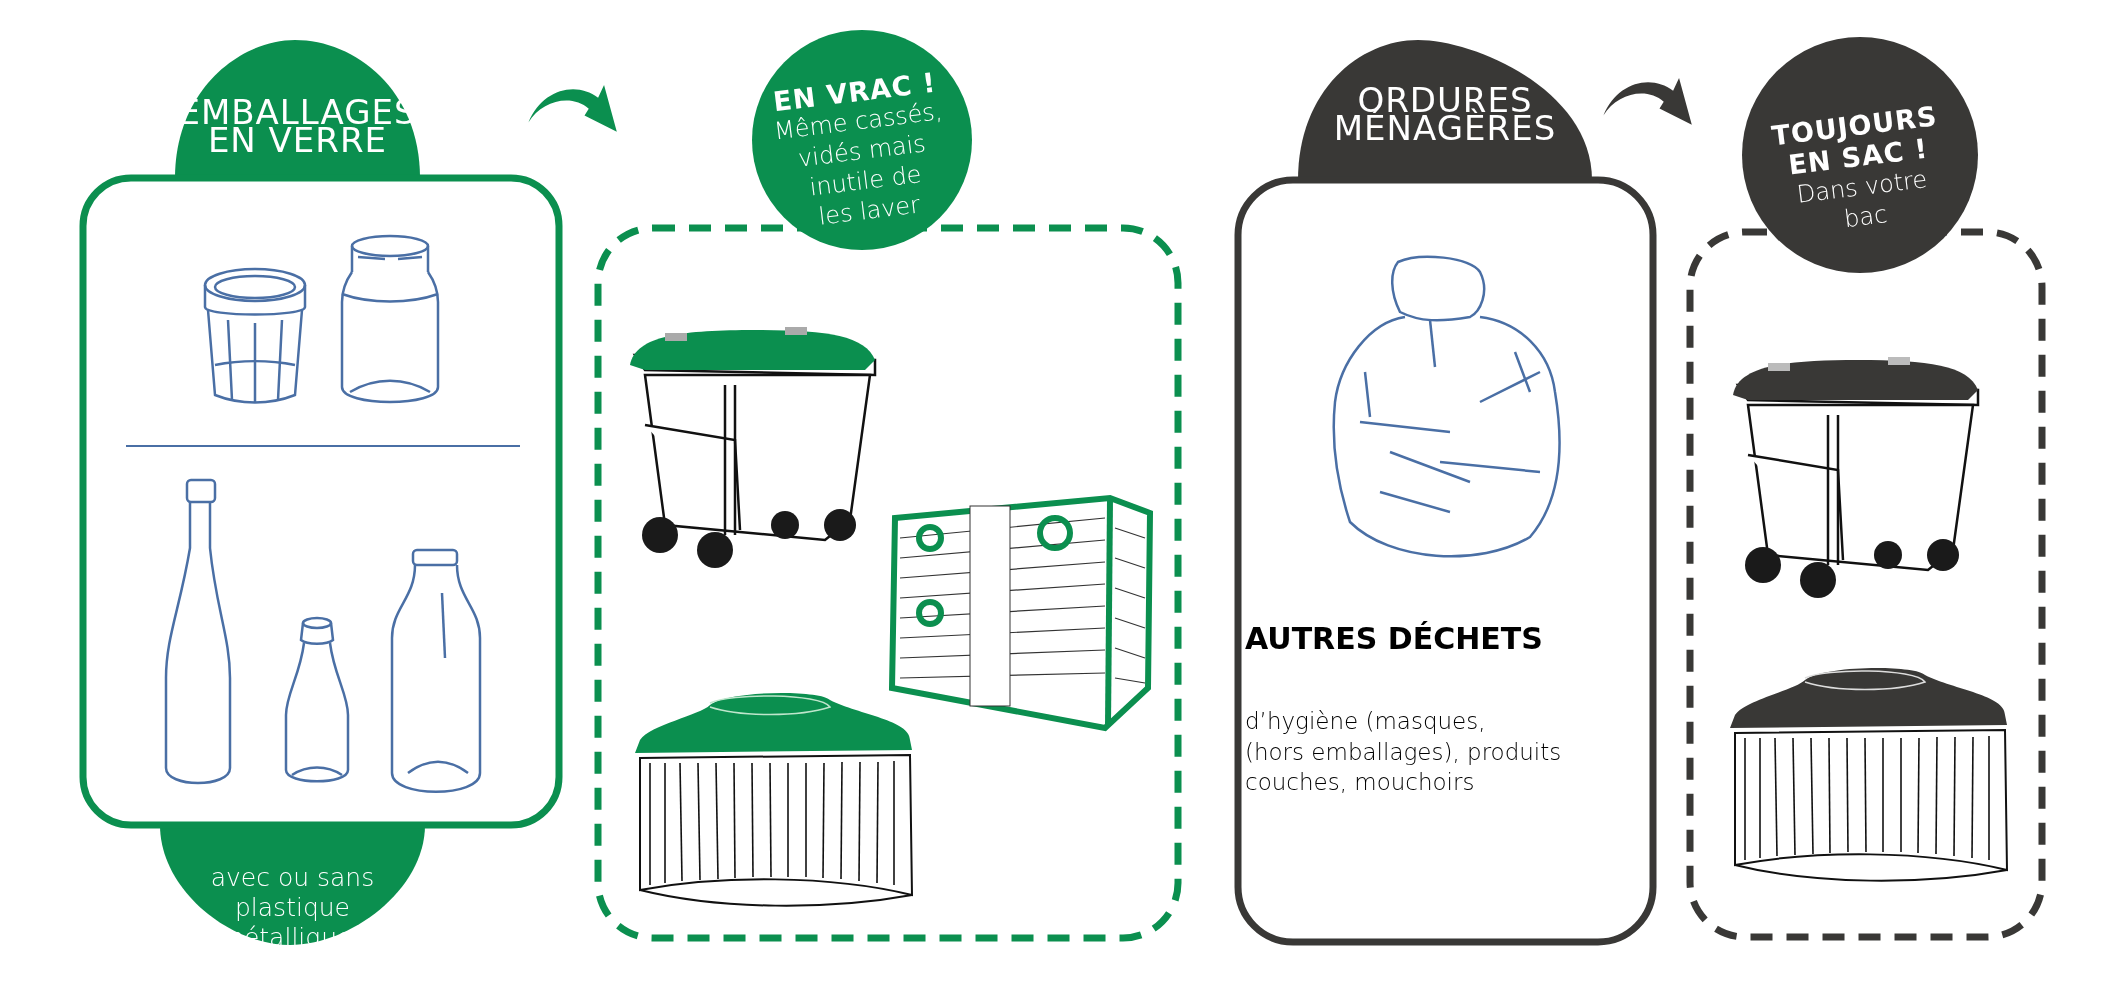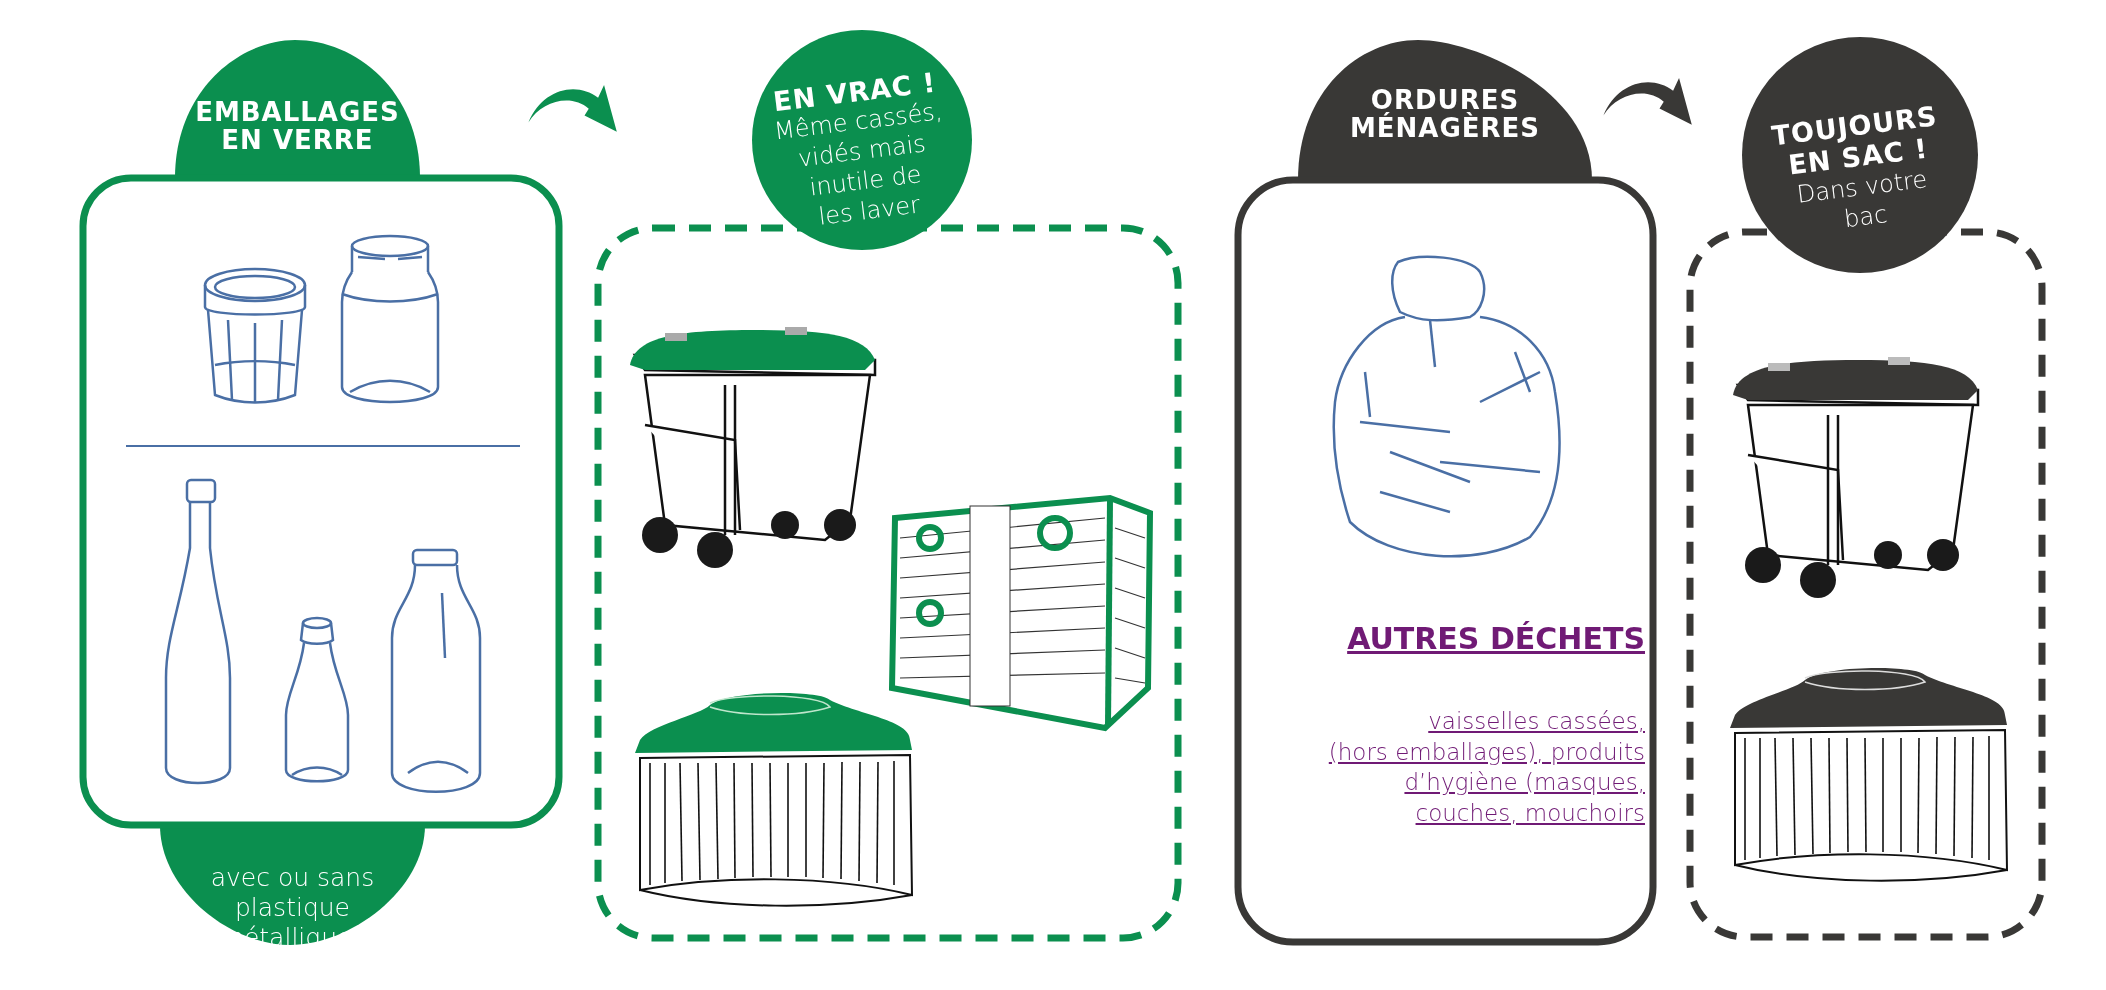--- a/index.html
+++ b/index.html
@@ -1,23 +1,23 @@
 <!DOCTYPE html>
 <html><head>
 <meta charset="utf-8">
 <style>
   html, body { margin:0; padding:0; background:#ffffff; }
   body { width:2106px; height:990px; position:relative; overflow:hidden;
          font-family:"DejaVu Sans", "Liberation Sans", sans-serif; }
   .abs { position:absolute; }
   svg { position:absolute; overflow:visible; }
   .txt-white { color:#ffffff; text-align:center; }
-  .hdr { font-weight:700; letter-spacing:1px; line-height:28px; font-size:26px; }
+  .hdr { font-weight:400; letter-spacing:1px; line-height:28px; font-size:34px; }
   .sub { font-weight:300; font-size:25px; line-height:30px; }
-  .blue { color:#701a75; text-align:right;text-decoration:underline; }
+  .blue { color:#000000; text-align:left; }
 </style>
 </head>
 <body>
 
 <div>
 
   <svg width="2106" height="990" style="left:0;top:0">
     <path d="M175 178 C175 90 240 40 295 40 C355 40 420 90 420 178 Z" fill="#0b8f4f"></path>
 
     <path d="M160 825 C160 890 230 945 290 945 C350 945 425 890 425 825 Z" fill="#0b8f4f"></path>
@@ -194,23 +194,22 @@
       <path d="M100 68 L105 115"></path>
       <path d="M30 170 L120 180 M60 200 L140 230 M110 210 L210 220 M50 240 L120 260 M150 150 L210 120"></path>
       <path d="M35 120 L40 165 M185 100 L200 140"></path>
     </g>
   </svg>
 
   <div class="abs blue" style="left:1245px;top:620px;width:400px;font-size:30px;font-weight:600;line-height:37px;">
     <div>AUTRES DÉCHETS</div>
   </div>
   <div class="abs blue" style="left:1245px;top:706px;width:400px;font-size:23px;font-weight:300;line-height:30.5px;">
-    <div>vaisselles cassées,</div>
+    <div>d’hygiène (masques,</div>
     <div>(hors emballages), produits</div>
-    <div>d’hygiène (masques,</div>
     <div>couches, mouchoirs</div>
   </div>
 </div>
 
 <svg width="100" height="70" style="left:1605px;top:70px">
   <path d="M4 44 C20 18 55 10 75 28 L70 36 L108 55 L93 0 L86 15 C60 -5 20 5 4 44 Z" fill="#393836" transform="translate(-5,8) scale(0.85)"></path>
 </svg>
 
 <div>
   <svg width="2106" height="990" style="left:0;top:0">

